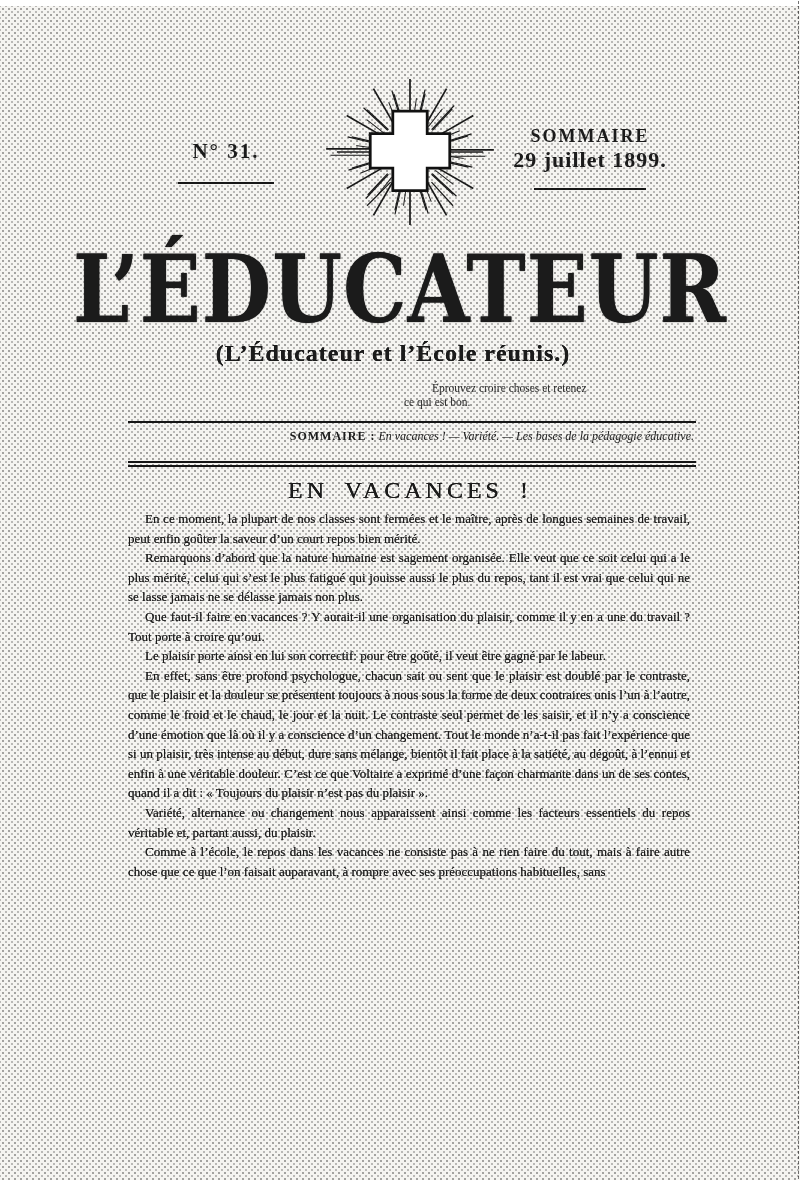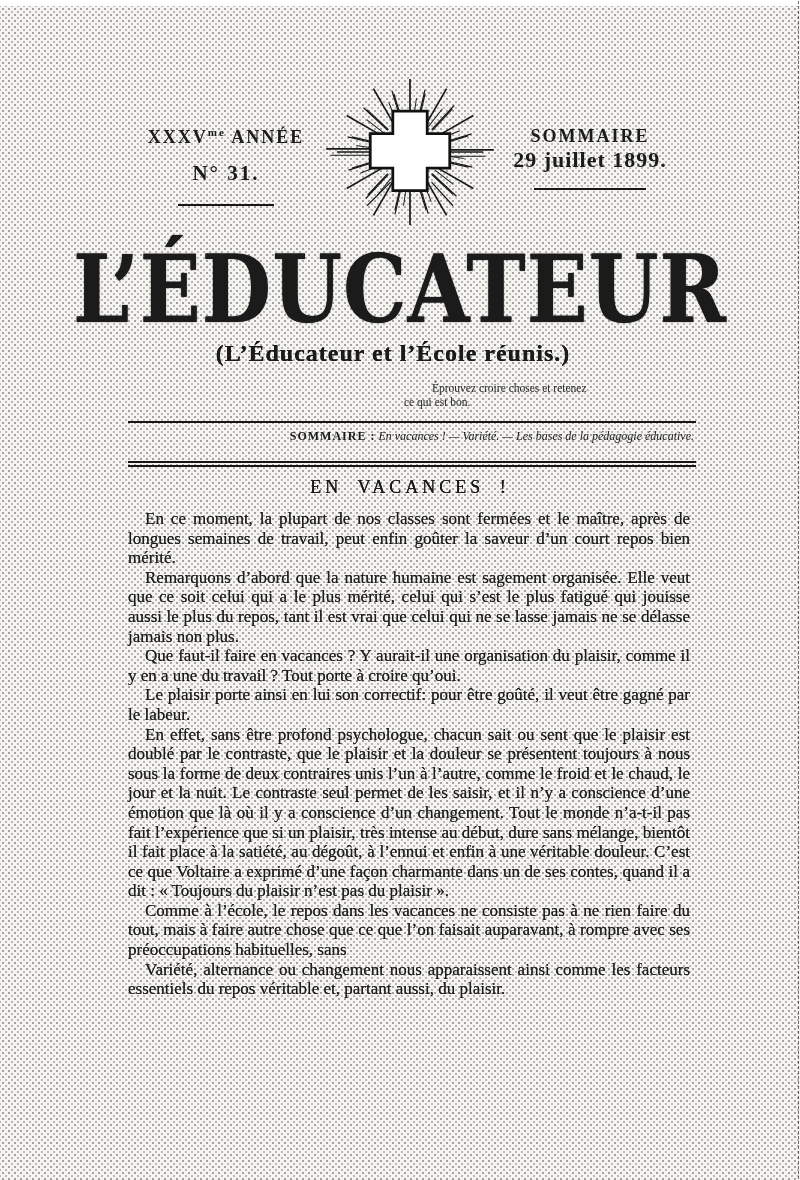--- a/index.html
+++ b/index.html
@@ -42,34 +42,33 @@
     line-height:14px;color:#2a2a2a;}
   .motto .l1{padding-left:28px;}
   
   .sommaire{position:absolute;left:128px;top:421px;width:564px;
     border-top:2px solid #161616;border-bottom:6px double #161616;
     padding:6px 2px 17px;font-size:12px;white-space:nowrap;overflow:hidden;text-align:right;}
   .sommaire .lbl{font-weight:bold;letter-spacing:1px;}
   .sommaire .itm{font-style:italic;}
   
   .art-title{position:absolute;left:128px;top:477px;width:564px;text-align:center;
-    font-size:18px;letter-spacing:4px;word-spacing:7px;text-shadow:0 0 0.5px #000;}
+    font-size:24px;letter-spacing:4px;word-spacing:7px;text-shadow:0 0 0.5px #000;}
   .art-body{position:absolute;left:128px;top:509px;width:562px;
-    font-size:17px;line-height:19.6px;text-align:justify;
+    font-size:13px;line-height:19.6px;text-align:justify;
     text-shadow:0 0 0.5px rgba(0,0,0,0.65);}
   .art-body p{margin:0;text-indent:17px;}
 </style>
 </head>
 <body>
 
 <div class="top-strip"></div>
 <div class="scan-edge"></div>
 
 <div class="hdr-left">
-  <div class="annee"><span>XXXV</span><sup>me</sup><span> ANNÉE</span></div>
   <div class="numero">N° 31.</div>
   <div class="mini-rule l"></div>
 </div>
 
 <div class="emblem">
   <svg viewBox="0 0 160 160" width="172" height="172" xmlns="http://www.w3.org/2000/svg">
     <defs>
       <g id="rc" stroke="#1a1a1a" fill="none">
         <line x1="80" y1="50" x2="80" y2="12" stroke-width="1.6"></line>
         <line x1="87" y1="52" x2="94" y2="22" stroke-width="1.1"></line>
@@ -118,15 +117,15 @@
   <span class="lbl">SOMMAIRE :</span><span class="itm"> En vacances ! — Variété. — Les bases de la pédagogie éducative.</span>
 </div>
 
 <div class="art-title">EN VACANCES !</div>
 <div class="art-body">
     <p>En ce moment, la plupart de nos classes sont fermées et le maître, après de longues semaines de travail, peut enfin goûter la saveur d’un court repos bien mérité.</p>
     <p>Remarquons d’abord que la nature humaine est sagement organisée. Elle veut que ce soit celui qui a le plus mérité, celui qui s’est le plus fatigué qui jouisse aussi le plus du repos, tant il est vrai que celui qui ne se lasse jamais ne se délasse jamais non plus.</p>
     <p>Que faut-il faire en vacances ? Y aurait-il une organisation du plaisir, comme il y en a une du travail ? Tout porte à croire qu’oui.</p>
     <p>Le plaisir porte ainsi en lui son correctif: pour être goûté, il veut être gagné par le labeur.</p>
     <p>En effet, sans être profond psychologue, chacun sait ou sent que le plaisir est doublé par le contraste, que le plaisir et la douleur se présentent toujours à nous sous la forme de deux contraires unis l’un à l’autre, comme le froid et le chaud, le jour et la nuit. Le contraste seul permet de les saisir, et il n’y a conscience d’une émotion que là où il y a conscience d’un changement. Tout le monde n’a-t-il pas fait l’expérience que si un plaisir, très intense au début, dure sans mélange, bientôt il fait place à la satiété, au dégoût, à l’ennui et enfin à une véritable douleur. C’est ce que Voltaire a exprimé d’une façon charmante dans un de ses contes, quand il a dit : « Toujours du plaisir n’est pas du plaisir ».</p>
+    <p>Variété, alternance ou changement nous apparaissent ainsi comme les facteurs essentiels du repos véritable et, partant aussi, du plaisir.</p>
     <p>Comme à l’école, le repos dans les vacances ne consiste pas à ne rien faire du tout, mais à faire autre chose que ce que l’on faisait auparavant, à rompre avec ses préoccupations habituelles, sans</p>
-    <p>Variété, alternance ou changement nous apparaissent ainsi comme les facteurs essentiels du repos véritable et, partant aussi, du plaisir.</p>
   </div>
 
 </body></html>

